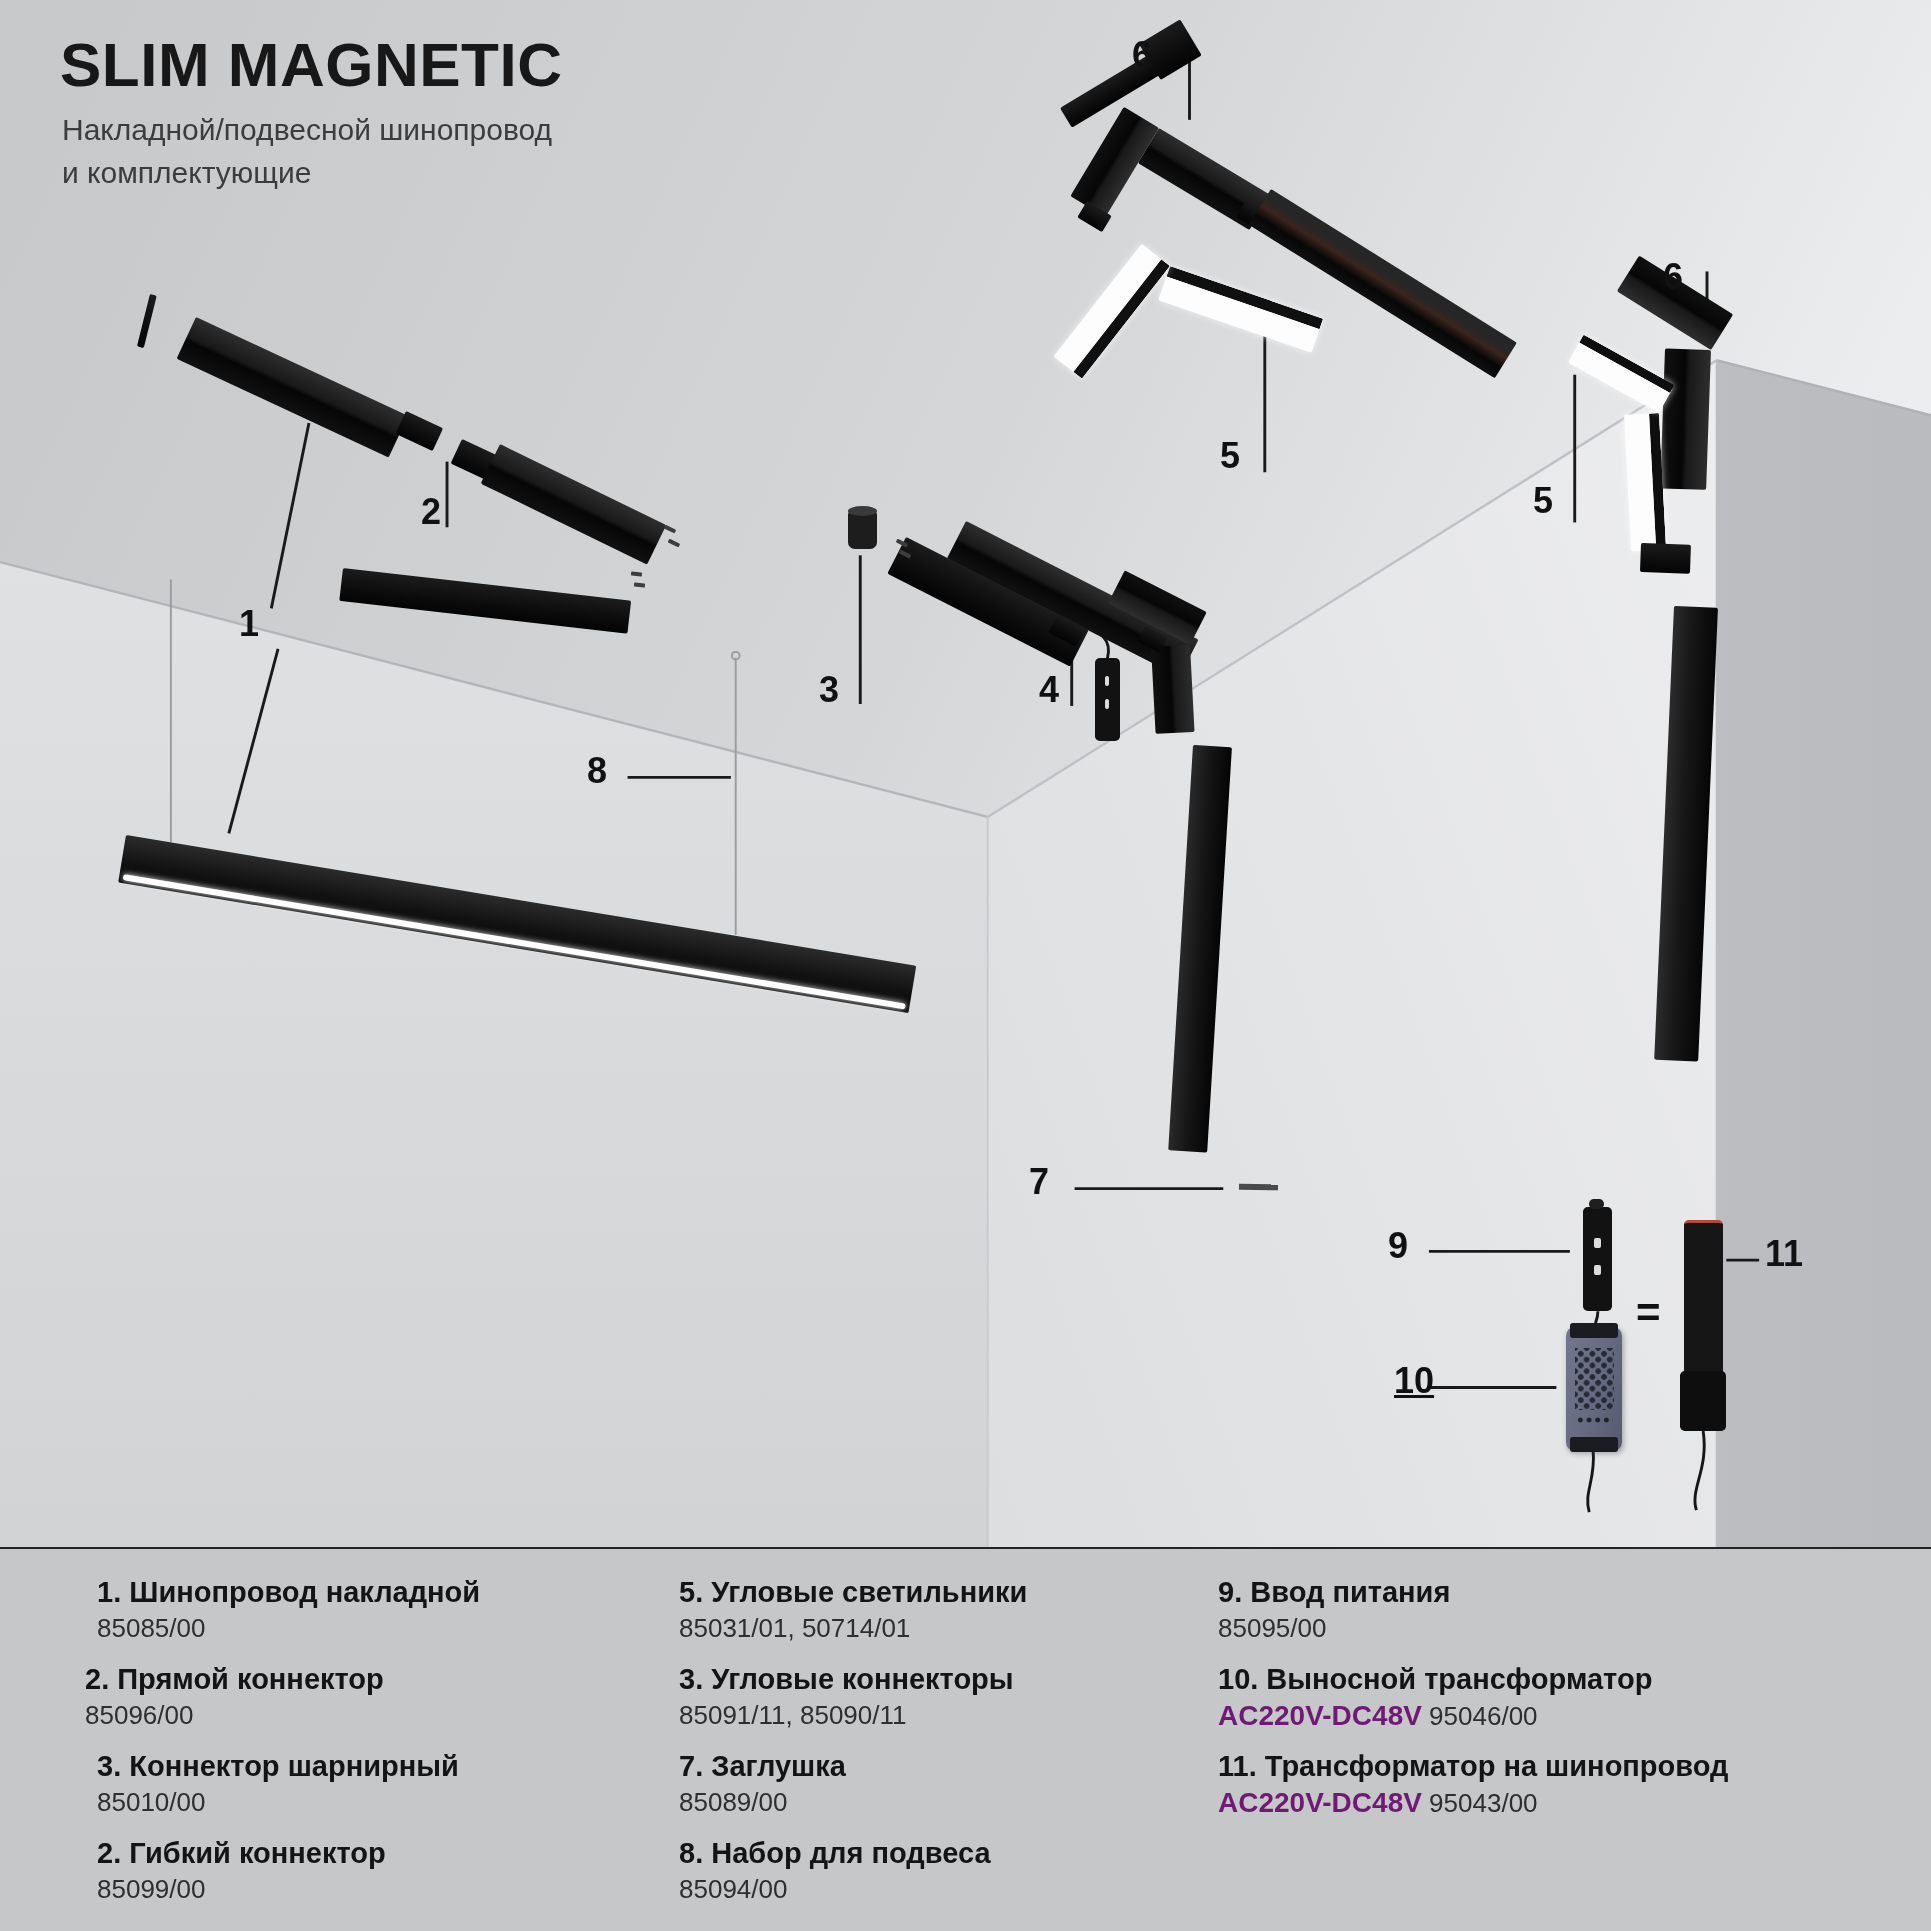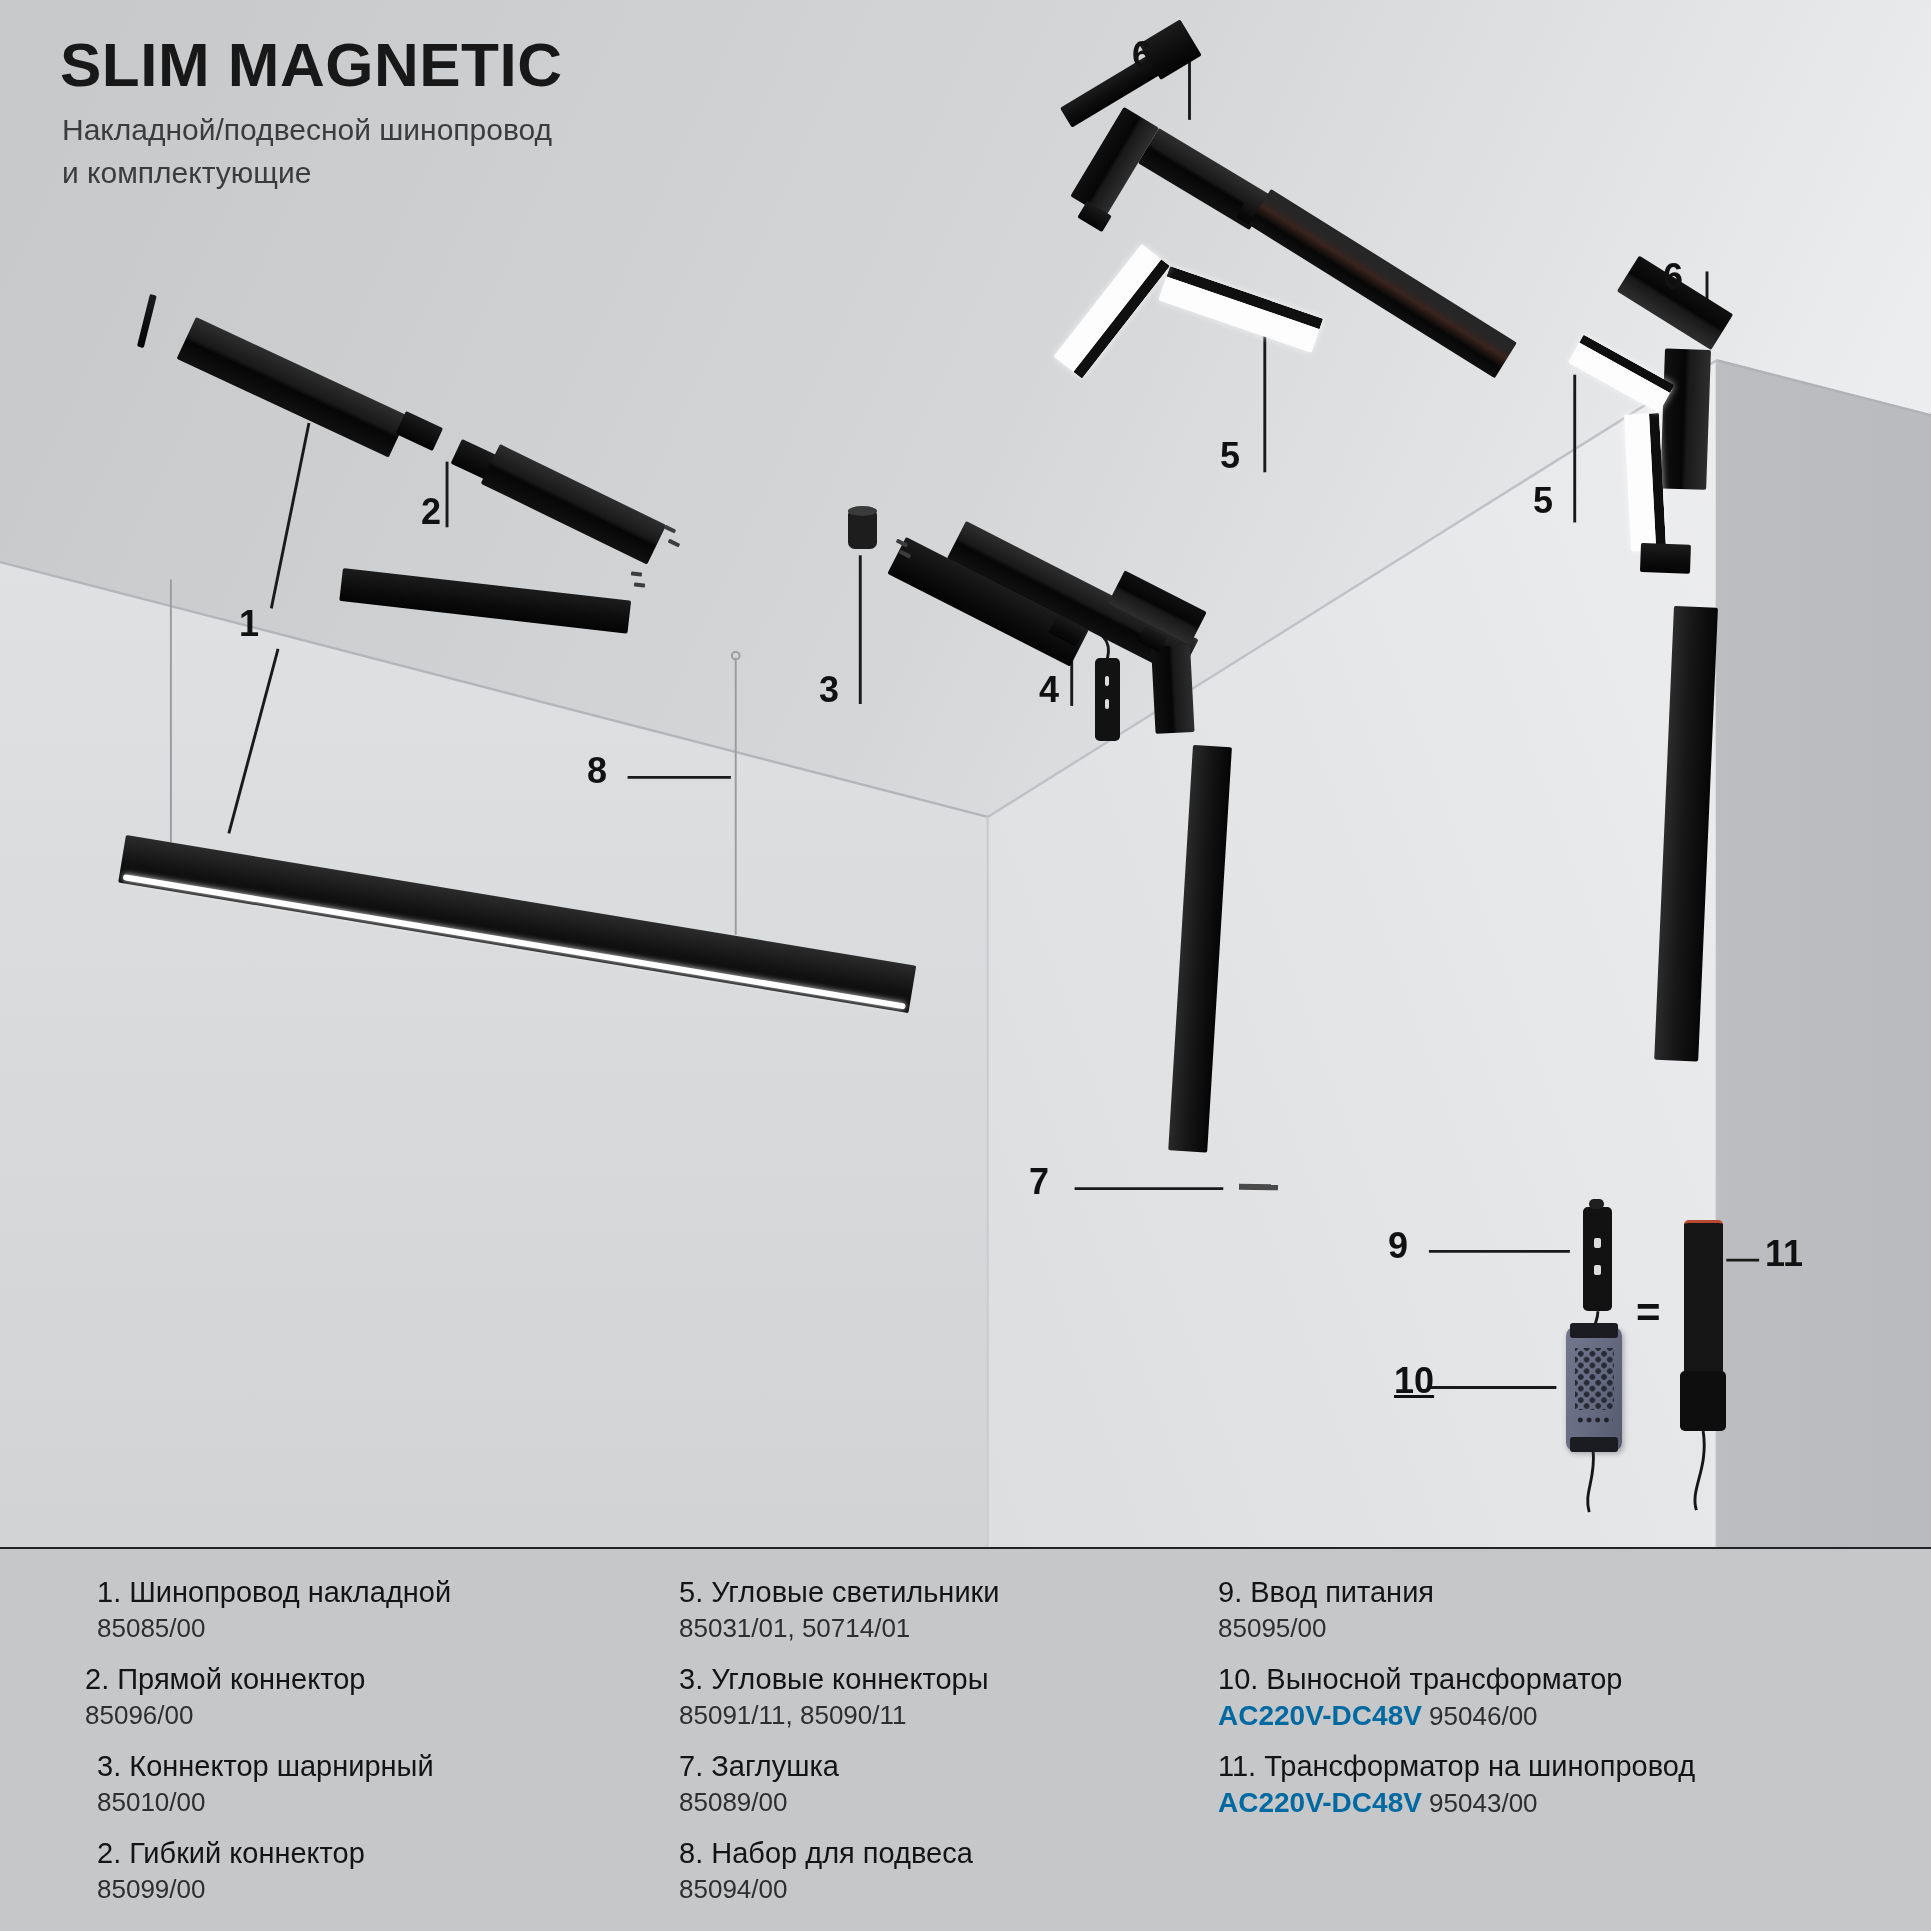--- a/index.html
+++ b/index.html
@@ -55,23 +55,23 @@
   .holes{position:absolute;left:8.7px;top:21px;width:39px;height:62px;
        background-image:radial-gradient(circle,#272935 2.5px,rgba(0,0,0,0) 3.1px),
                         radial-gradient(circle,#272935 2.5px,rgba(0,0,0,0) 3.1px);
        background-size:11.6px 11.6px,11.6px 11.6px;background-position:0 0,5.8px 5.8px;}
   .hole-row{position:absolute;left:9.7px;top:89px;width:37px;height:7.7px;
        background-image:radial-gradient(circle,#20222b 2.1px,rgba(0,0,0,0) 2.7px);background-size:8.7px 7.7px;}
   .clamp{position:absolute;background:#1b1c22;border-radius:2.9px;}
   
   #legend{position:absolute;left:0;top:1547px;width:1931px;height:384px;background:#c6c7c9;border-top:2.9px solid #232323;box-sizing:border-box;}
   .lg-item{position:absolute;}
-  .lg-title{font-size:29px;font-weight:normal;color:#141414;line-height:33px;white-space:nowrap;}
+  .lg-title{font-size:29px;font-weight:bold;color:#141414;line-height:33px;white-space:nowrap;}
   .lg-code{font-size:26px;color:#2e2e2e;line-height:39px;white-space:nowrap;}
-  .lg-spec{font-size:28px;font-weight:bold;color:#0369a1;}
+  .lg-spec{font-size:28px;font-weight:bold;color:#701a75;}
   .capdash{position:absolute;background:#4a4a4a;}
 </style>
 </head>
 <body>
 
 <div id="scene">
 
   <div class="plane ceiling"></div>
   <div class="plane wall-left"></div>
   <div class="plane wall-mid"></div>

